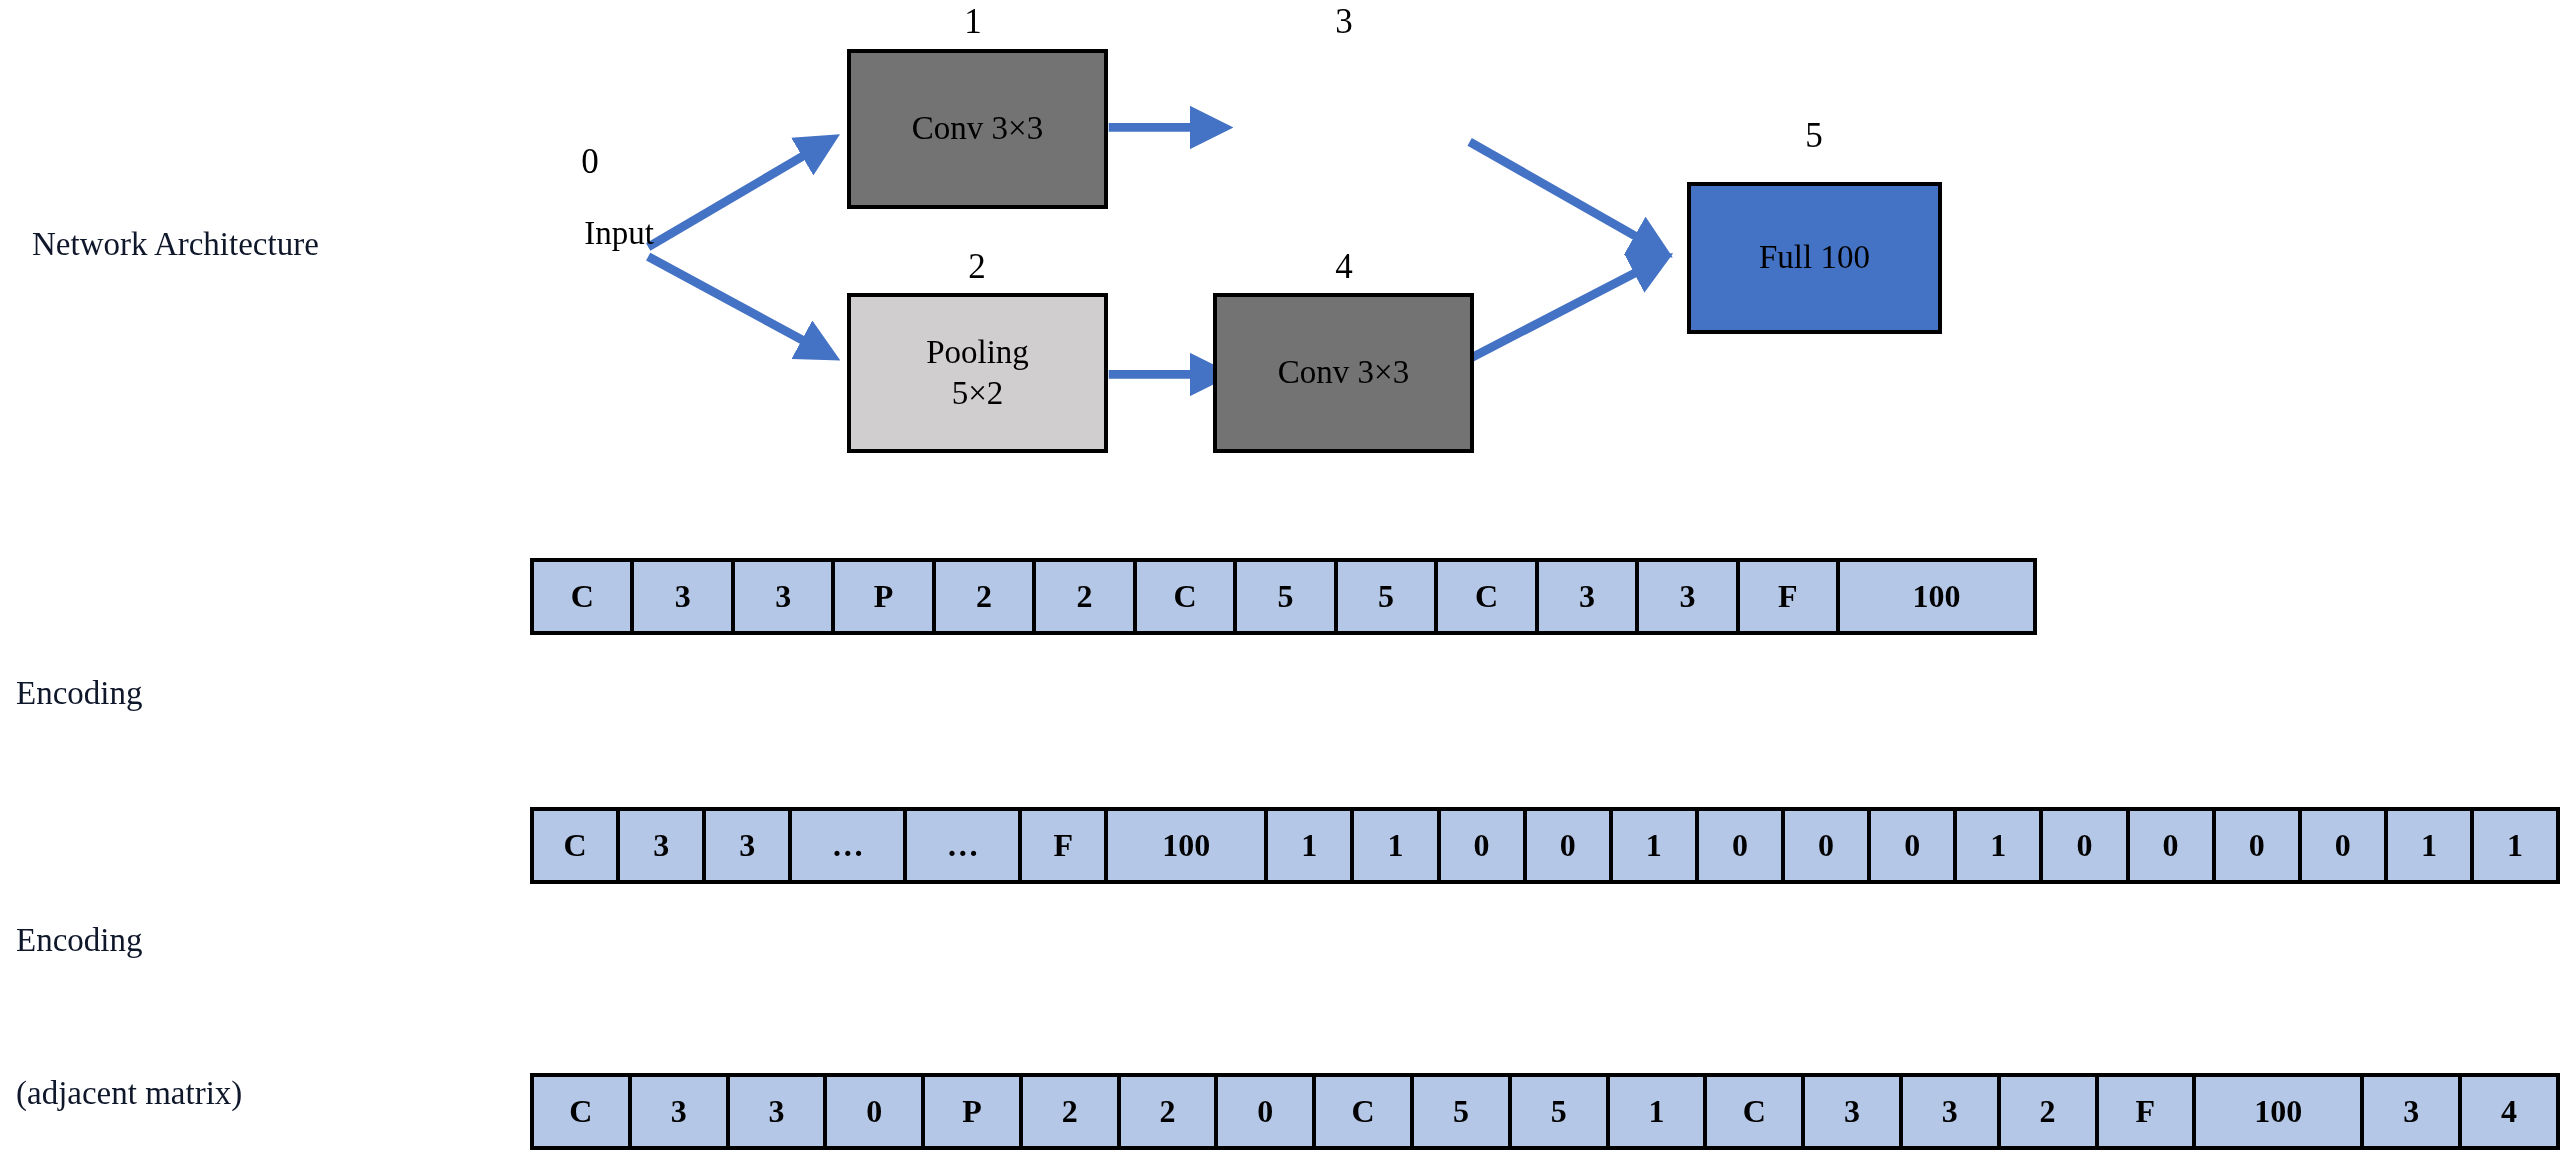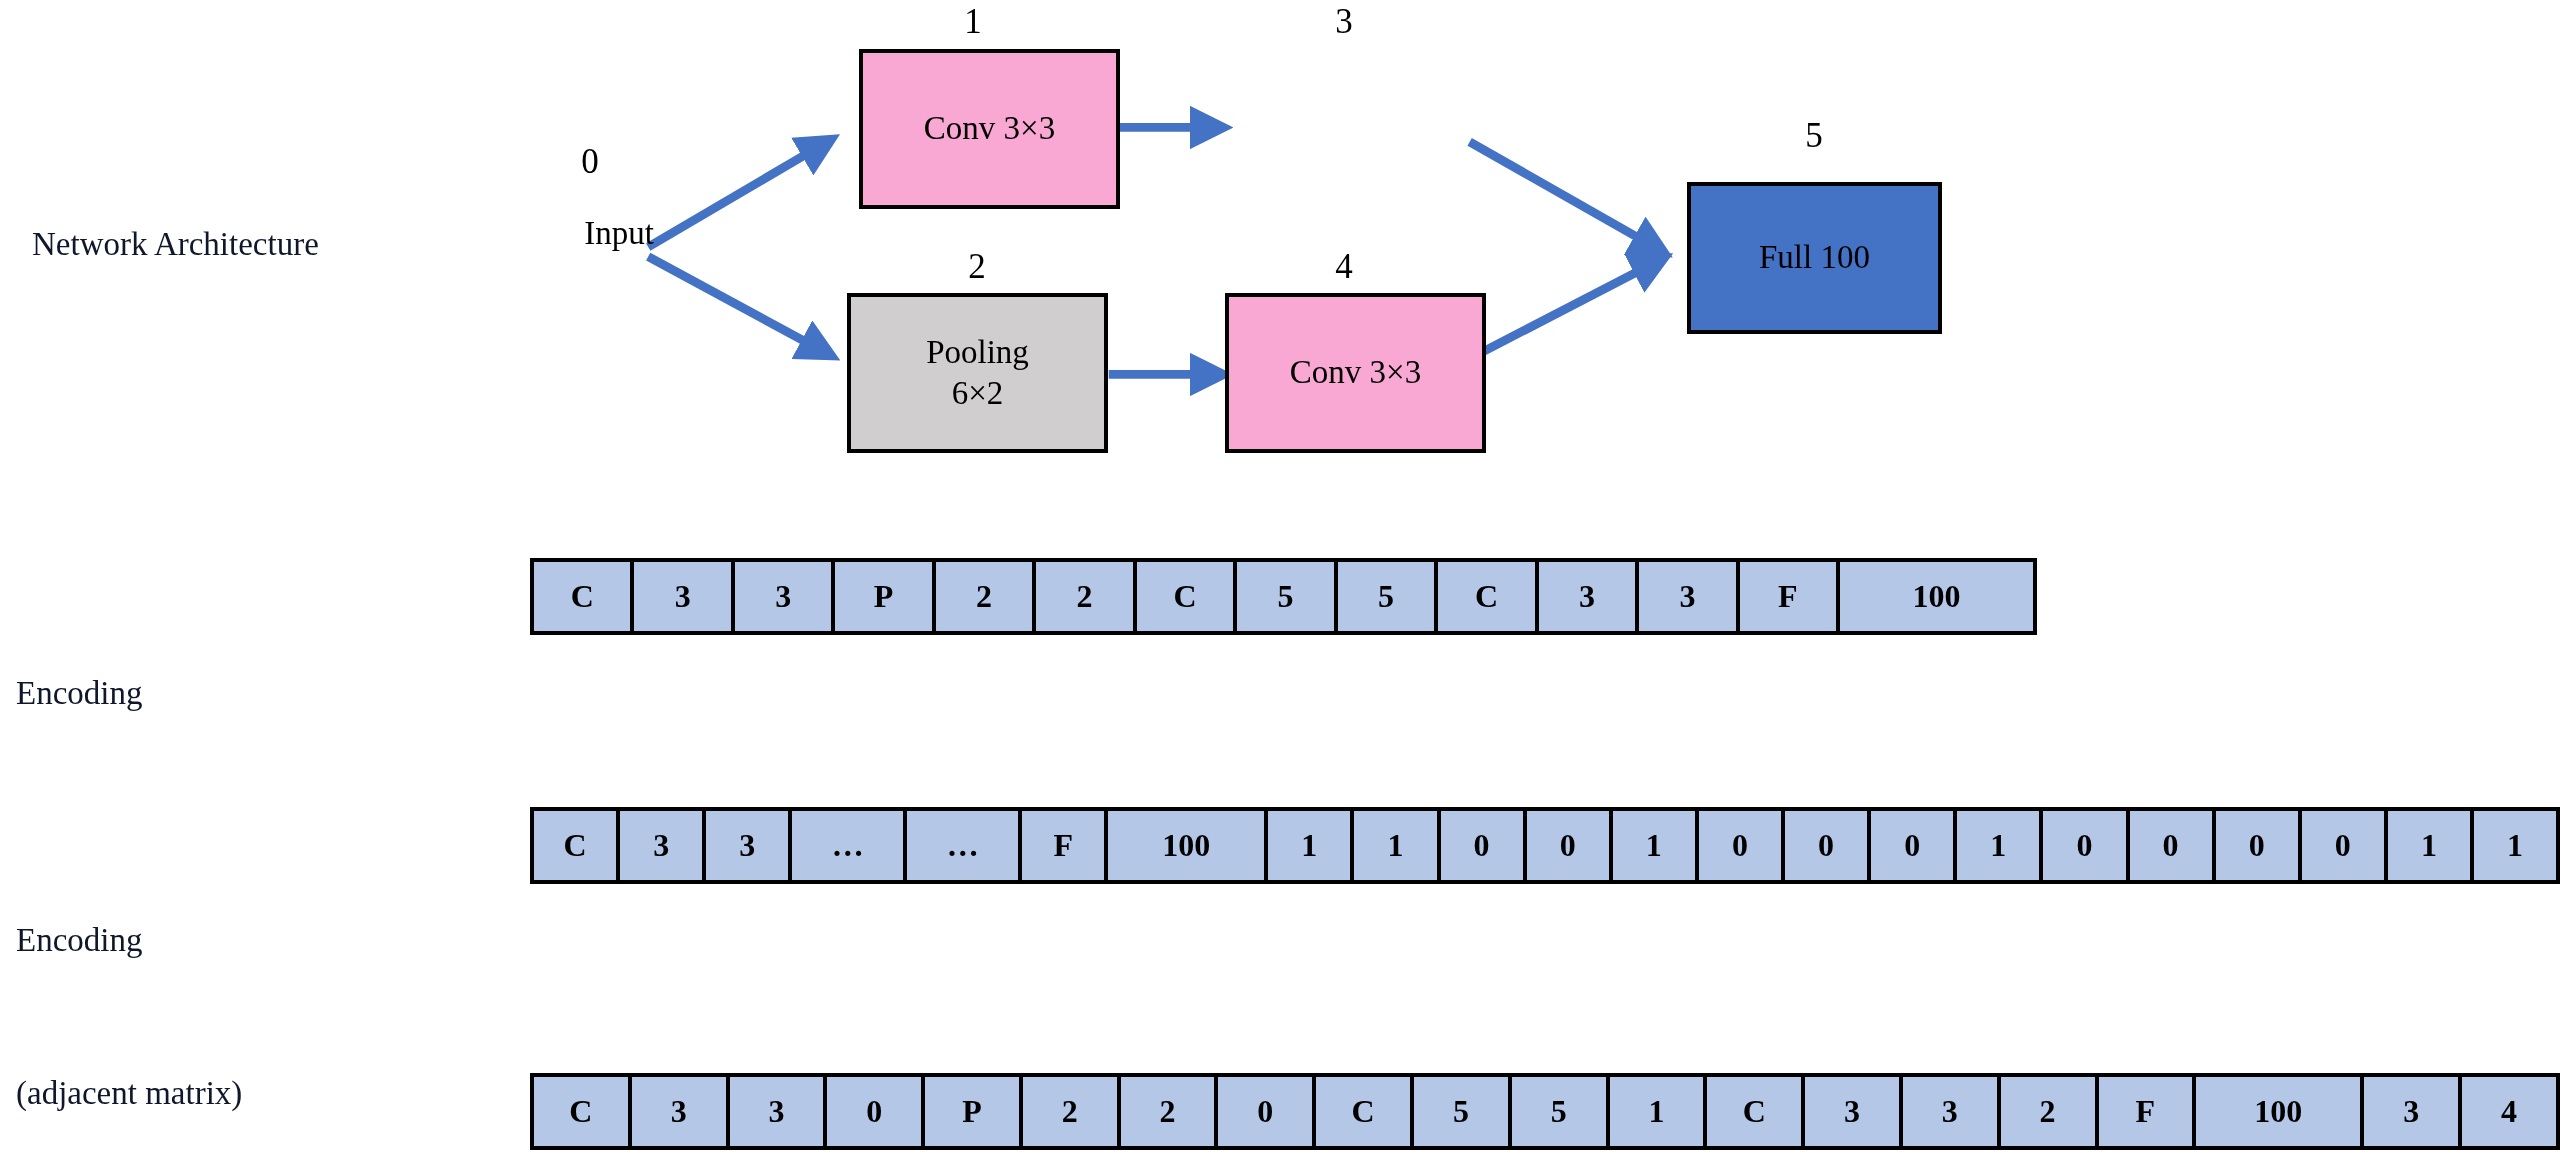--- a/index.html
+++ b/index.html
@@ -33,21 +33,21 @@
     border: 4px solid #000000;
     display: flex;
     align-items: center;
     justify-content: center;
     text-align: center;
     font-family: "Liberation Serif", "DejaVu Serif", serif;
     font-size: 33px;
     color: #000000;
     line-height: 1.25;
   }
-  .fill-light { background: #f9a8d4; margin-left: 12px; }
+  .fill-light { background: #737373; }
   .fill-grey  { background: #d0cece; }
   .fill-dark  { background: #4472c4; }
 
   .node-index {
     position: absolute;
     font-family: "Liberation Serif", "DejaVu Serif", serif;
     font-size: 35px;
     color: #000000;
     text-align: center;
     line-height: 1;
@@ -123,21 +123,21 @@
 
   <div class="node-index" style="left:558px; top:144px; width:64px;">0</div>
   <div class="input-label" style="left:526px; top:217px; width:128px;">Input</div>
 
   <div class="node-index" style="left:941px; top:4px; width:64px;">1</div>
   <div class="arch-layer fill-light" style="left:847px; top:49px; width:261px; height:160px;">Conv 3×3</div>
 
   <div class="node-index" style="left:945px; top:249px; width:64px;">2</div>
   <div class="arch-layer fill-grey" style="left:847px; top:293px; width:261px; height:160px; flex-direction:column;">
     <span>Pooling</span>
-    <span>6×2</span>
+    <span>5×2</span>
   </div>
 
   <div class="node-index" style="left:1312px; top:4px; width:64px;">3</div>
 
   <div class="node-index" style="left:1312px; top:249px; width:64px;">4</div>
   <div class="arch-layer fill-light" style="left:1213px; top:293px; width:261px; height:160px;">Conv 3×3</div>
 
   <div class="node-index" style="left:1782px; top:118px; width:64px;">5</div>
   <div class="arch-layer fill-dark" style="left:1687px; top:182px; width:255px; height:152px;">Full 100</div>
 

